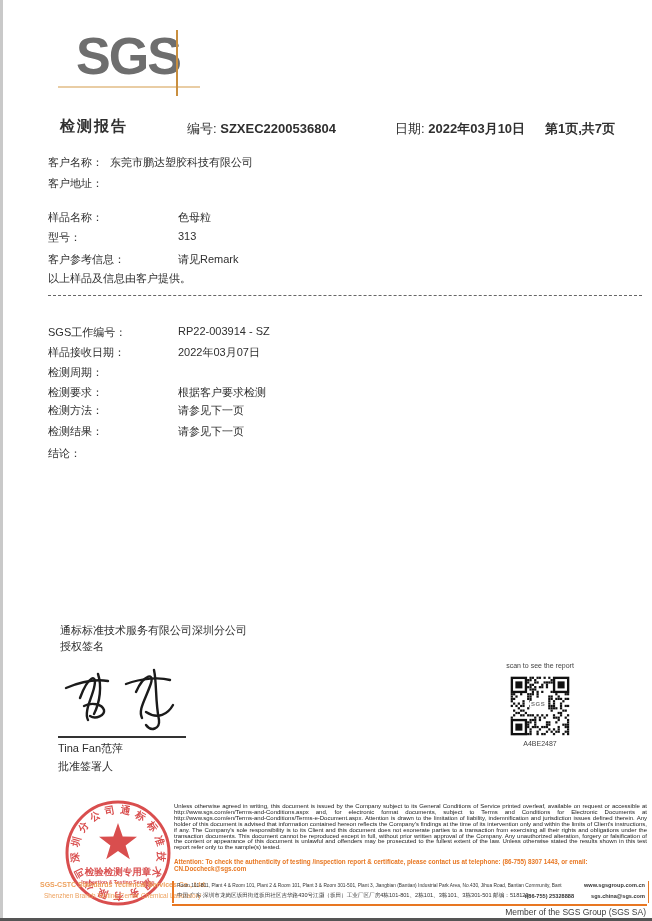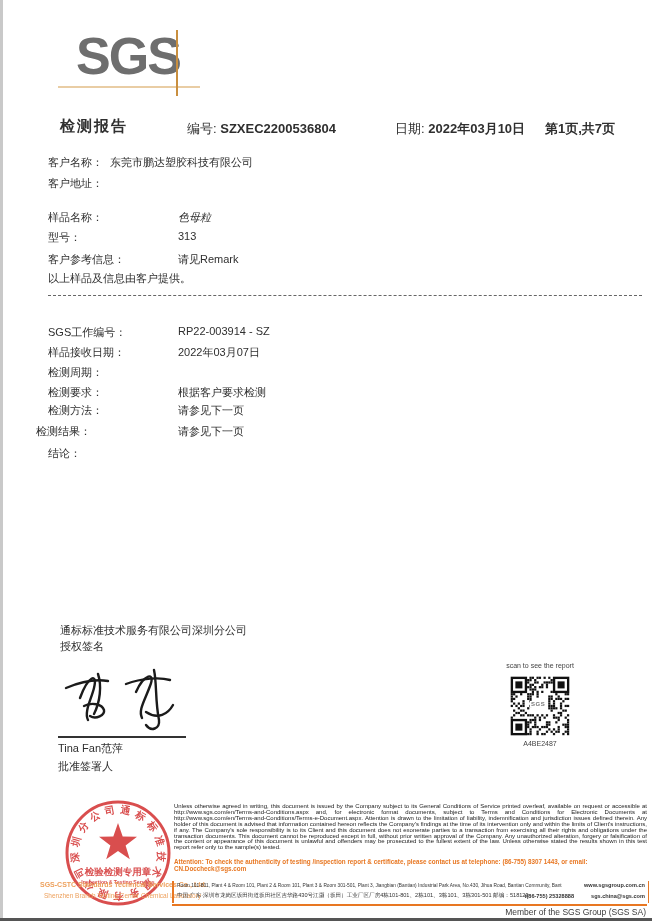--- a/index.html
+++ b/index.html
@@ -66,39 +66,39 @@
   </div>
   <div class="abs meta" style="left:545px;top:120px;">
     <b>第1页,共7页</b>
   </div>
 
   <div class="abs lbl" style="left:48px;top:155px;">客户名称：</div>
   <div class="abs val" style="left:110px;top:155px;">东莞市鹏达塑胶科技有限公司</div>
   <div class="abs lbl" style="left:48px;top:176px;">客户地址：</div>
 
   <div class="abs lbl" style="left:48px;top:210px;">样品名称：</div>
-  <div class="abs val" style="left:178px;top:210px;font-style:italic;">色母粒</div>
+  <div class="abs val" style="left:178px;top:210px;">色母粒</div>
   <div class="abs lbl" style="left:48px;top:230px;">型号：</div>
   <div class="abs val" style="left:178px;top:230px;">313</div>
   <div class="abs lbl" style="left:48px;top:252px;">客户参考信息：</div>
   <div class="abs val" style="left:178px;top:252px;">请见Remark</div>
   <div class="abs lbl" style="left:48px;top:271px;">以上样品及信息由客户提供。</div>
 
   <div class="abs dashed" style="left:48px;top:295px;width:594px;"></div>
 
   <div class="abs lbl" style="left:48px;top:325px;">SGS工作编号：</div>
   <div class="abs val" style="left:178px;top:325px;">RP22-003914 - SZ</div>
   <div class="abs lbl" style="left:48px;top:345px;">样品接收日期：</div>
   <div class="abs val" style="left:178px;top:345px;">2022年03月07日</div>
   <div class="abs lbl" style="left:48px;top:365px;">检测周期：</div>
   <div class="abs lbl" style="left:48px;top:385px;">检测要求：</div>
   <div class="abs val" style="left:178px;top:385px;">根据客户要求检测</div>
   <div class="abs lbl" style="left:48px;top:403px;">检测方法：</div>
   <div class="abs val" style="left:178px;top:403px;">请参见下一页</div>
-  <div class="abs lbl" style="left:36px;top:424px;">检测结果：</div>
+  <div class="abs lbl" style="left:48px;top:424px;">检测结果：</div>
   <div class="abs val" style="left:178px;top:424px;">请参见下一页</div>
 
   <div class="abs lbl" style="left:48px;top:446px;">结论：</div>
 
   <div class="abs sig-company" style="left:60px;top:622px;">通标标准技术服务有限公司深圳分公司</div>
   <div class="abs sig-company" style="left:60px;top:638px;">授权签名</div>
 
   <svg class="abs" style="left:58px;top:658px;" width="140" height="78" viewBox="0 0 140 78">
     <g fill="none" stroke="#1b1b1b" stroke-width="2.4" stroke-linecap="round">
       <path d="M22,40 C30,18 40,14 36,30 C33,42 26,54 30,62"></path>

